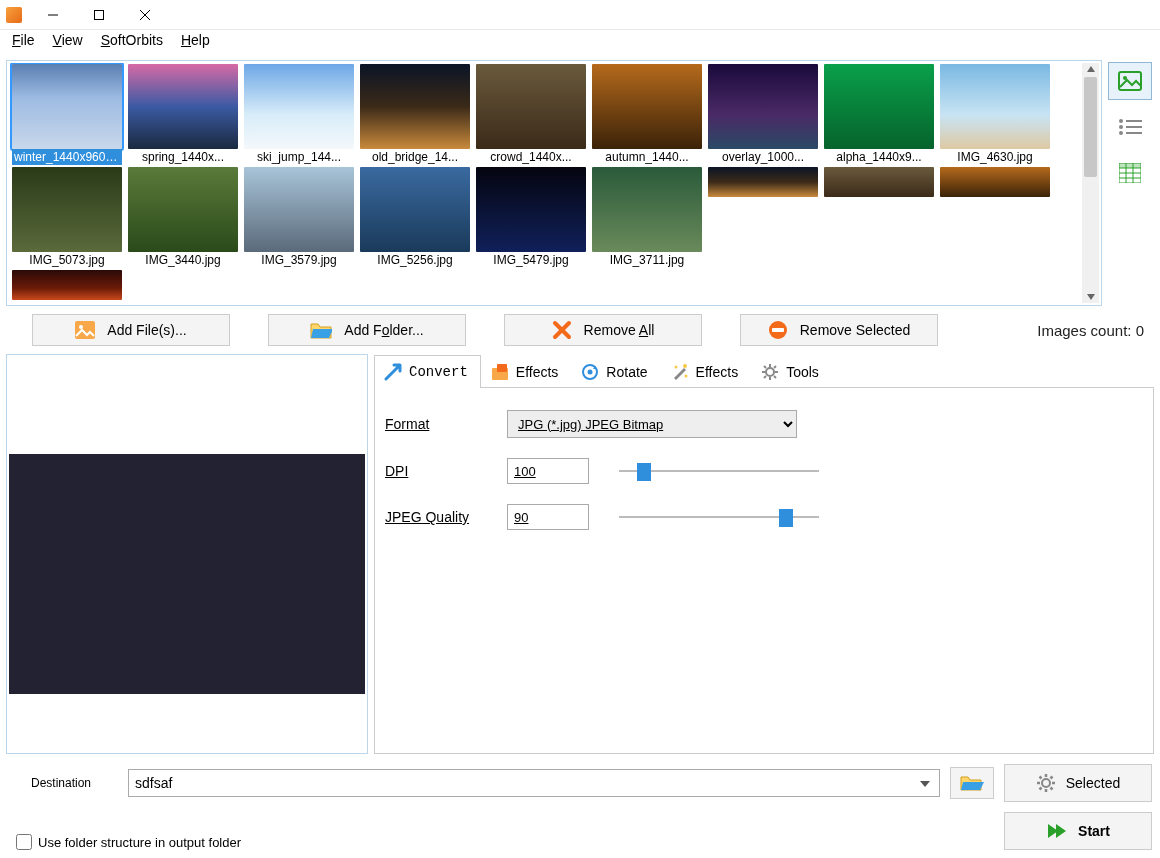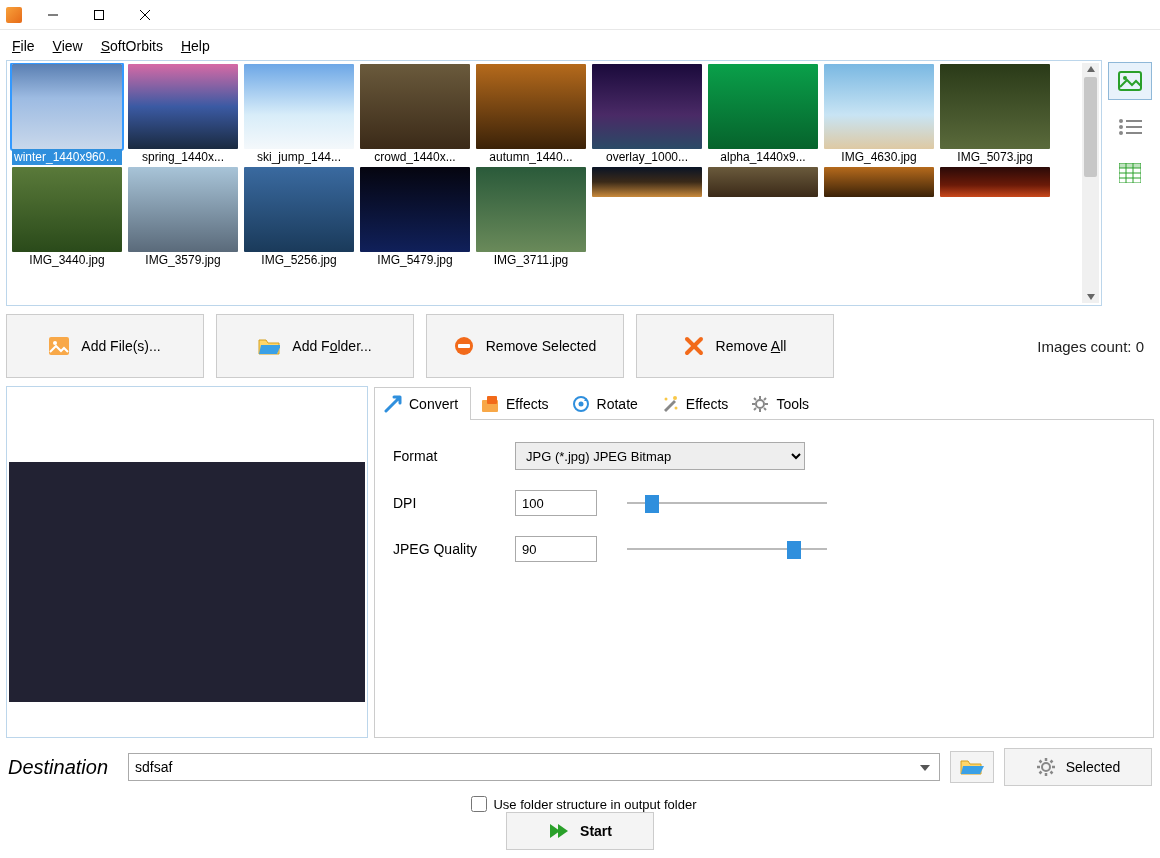--- a/index.html
+++ b/index.html
@@ -6,21 +6,21 @@
 body { font-family: "Segoe UI", Arial, sans-serif; font-size: 13px; background: #fff; color: #000; width: 1160px; height: 858px; overflow: hidden; display: flex; flex-direction: column; }
 
 
 .title-bar { display: flex; align-items: center; height: 30px; padding: 0 0 0 6px; border-bottom: 1px solid #e8e8e8; }
 .title-bar .app-icon { width: 16px; height: 16px; background: linear-gradient(135deg,#f8a13b,#e66a18); margin-right: 8px; border-radius: 2px; }
 .title-bar .title { flex: 1; font-size: 12px; color: #333; }
 .window-controls { display: flex; }
 .window-controls .wc { width: 46px; height: 30px; display: flex; align-items: center; justify-content: center; color: #333; }
 
 
-.menu-bar { display: flex; height: 26px; align-items: flex-end; padding: 0 4px; gap: 2px; font-size: 14px; }
+.menu-bar { display: flex; height: 26px; align-items: flex-start; padding: 0 4px; gap: 2px; font-size: 14px; }
 .menu-bar .menu-item { padding: 2px 8px; }
 .menu-bar .mk { text-decoration: underline; }
 
 
 .content { flex: 1; display: flex; flex-direction: column; padding: 4px 6px 6px 6px; gap: 6px; }
 
 
 .gallery-row { display: flex; gap: 6px; height: 246px; }
 .gallery { flex: 1; border: 1px solid #bcd6eb; padding: 2px; background:#fff; display:flex;}
 .gallery-inner { flex:1; overflow: hidden; display: flex; flex-wrap: wrap; align-content: flex-start; }
@@ -32,47 +32,47 @@
 
 .gallery-scroll { width: 17px; background: #f0f0f0; display:flex; flex-direction:column; align-items:center; justify-content:space-between; padding:2px 0;}
 .gallery-scroll .thumb-v { width:13px; height:100px; background:#c7c7c7; border-radius:2px; margin-top:4px;}
 
 .side-views { width: 46px; display: flex; flex-direction: column; gap: 8px; padding-top:2px;}
 .side-views .vbtn { width: 44px; height: 38px; display:flex; align-items:center; justify-content:center; border:1px solid transparent;}
 .side-views .vbtn.active { border:1px solid #8fb8d8; background:#e8f2fb;}
 
 
 .toolbar-row { display:flex; align-items:center; gap:12px; padding:2px 0;}
-.toolbar-row .tbtn { display:flex; align-items:center; justify-content:center; gap:12px; height:64px; border:1px solid #ccc; background:#f4f4f4; padding:0 16px; min-width:198px; font-size:14px;}
+.toolbar-row .tbtn { display:flex; align-items:center; justify-content:center; gap:12px; height:32px; border:1px solid #ccc; background:#f4f4f4; padding:0 16px; min-width:198px; font-size:14px;margin-left:26px;}
 .toolbar-row .spacer{flex:1;}
 .toolbar-row .count { font-size:15px; color:#222; padding-right:10px;}
 
 
 .middle { flex:1; display:flex; gap:6px; }
 .preview { width:362px; border:1px solid #bcd6eb; background:#fff; display:flex; align-items:center; justify-content:center;}
 .preview .pimg { width:356px; height:240px; margin-top:40px; background:#223; background-size:cover; background-position:center;}
 
 .tabs-area { flex:1; display:flex; flex-direction:column;}
 .tabs { display:flex; height:34px; border-bottom:1px solid #ccc; gap:0; align-items:flex-end;}
 .tab { display:flex; align-items:center; gap:6px; padding:6px 12px 6px 8px; font-size:14px; border:1px solid transparent; border-bottom:none; position:relative; top:1px; cursor:default;}
-.tab.active { background:#fff; border-color:#ccc; }
+.tab.active { background:#fff; border-color:#ccc;font-family:Liberation Mono, monospace; }
 .tab .ticon { width:20px; height:20px; display:inline-flex; align-items:center; justify-content:center;}
-.tab-content { flex:1; border:1px solid #ccc; border-top:none; background:#fff; padding:22px 16px 10px 18px;}
+.tab-content { flex:1; border:1px solid #ccc; border-top:none; background:#fff; padding:22px 16px 10px 10px;text-decoration:underline;}
 .field-row { display:flex; align-items:center; margin-bottom:20px; gap:10px;}
 .field-row .lbl { width:112px; font-size:14px;}
 .field-row select { width:290px; height:28px; border:1px solid #aaa; background:#eee; font-size:13px; padding:2px 6px;}
 .field-row input[type=text]{ width:82px; height:26px; border:1px solid #aaa; padding:2px 6px; font-size:13px;}
 .slider-wrap { flex:1; max-width:200px; margin-left:20px; position:relative; height:20px;}
 .slider-track { position:absolute; top:9px; left:0; right:0; height:2px; background:#bbb;}
 .slider-thumb { position:absolute; top:2px; width:14px; height:18px; background:#2f8fdd;}
 
 
 .bottom { display:flex; flex-direction:column; gap:10px; padding:4px 2px 2px 2px;}
 .dest-row { display:flex; align-items:center; gap:10px;}
-.dest-row .lbl { width:110px; text-align:left; font-size:20px; padding-right:4px;font-style:italic;}
+.dest-row .lbl { width:110px; text-align:center; font-size:12px; padding-right:4px;}
 .dest-row .combo { flex:1; height:28px; border:1px solid #aaa; display:flex; align-items:center; padding:0 6px; font-size:14px; position:relative;}
 .dest-row .combo .arrow { position:absolute; right:4px; top:4px; width:20px; height:20px; display:flex; align-items:center; justify-content:center;}
 .dest-row .browse { width:44px; height:32px; border:1px solid #ccc; background:#f4f4f4; display:flex; align-items:center; justify-content:center;}
 .dest-row .options-btn,.start-btn { width:148px; height:38px; border:1px solid #ccc; background:#f4f4f4; display:flex; align-items:center; justify-content:center; gap:10px; font-size:14px; font-weight:500;}
 .check-row { display:flex; align-items:center; gap:6px; padding-left:8px;}
 .check-row input[type=checkbox]{ width:16px; height:16px;}
 
 
 [data-interactable="true"] { cursor: default; }
 
@@ -143,20 +143,24 @@
           </div>
           <div class="thumb" data-interactable="true">
             <div class="img th2" data-interactable="false"></div>
             <div class="cap" data-interactable="false">spring_1440x...</div>
           </div>
           <div class="thumb" data-interactable="true">
             <div class="img th3" data-interactable="false"></div>
             <div class="cap" data-interactable="false">ski_jump_144...</div>
           </div>
           <div class="thumb" data-interactable="true">
+            <div class="img th4" data-interactable="false"></div>
+            <div class="cap" data-interactable="false">old_bridge_14...</div>
+          </div>
+          <div class="thumb" data-interactable="true">
             <div class="img th5" data-interactable="false"></div>
             <div class="cap" data-interactable="false">crowd_1440x...</div>
           </div>
           <div class="thumb" data-interactable="true">
             <div class="img th6" data-interactable="false"></div>
             <div class="cap" data-interactable="false">autumn_1440...</div>
           </div>
           <div class="thumb" data-interactable="true">
             <div class="img th8" data-interactable="false"></div>
             <div class="cap" data-interactable="false">overlay_1000...</div>
@@ -260,31 +264,31 @@
     </div>
     <div class="tbtn" data-interactable="true">
       <svg width="22" height="18" data-interactable="false">
           <path d="M1 3 L8 3 L10 6 L21 6 L21 17 L1 17 Z" fill="#ffd66a" stroke="#d4a020"></path>
           <path d="M3 8 L23 8 L19 17 L1 17 Z" fill="#3aa0e6"></path>
         </svg>
       <span data-interactable="false">Add F<u>o</u>lder...</span>
     </div>
     <div class="tbtn" data-interactable="true">
       <svg width="20" height="20" data-interactable="false">
+          <line x1="3" y1="3" x2="17" y2="17" stroke="#f26a1a" stroke-width="4" stroke-linecap="round"></line>
+          <line x1="17" y1="3" x2="3" y2="17" stroke="#f26a1a" stroke-width="4" stroke-linecap="round"></line>
+        </svg>
+      <span data-interactable="false">Remove <u>A</u>ll</span>
+    </div>
+    <div class="tbtn" data-interactable="true">
+      <svg width="20" height="20" data-interactable="false">
           <circle cx="10" cy="10" r="9" fill="#f26a1a"></circle>
           <rect x="4" y="8" width="12" height="4" fill="#fff" rx="1"></rect>
         </svg>
       <span data-interactable="false">Remove Selected</span>
-    </div>
-    <div class="tbtn" data-interactable="true">
-      <svg width="20" height="20" data-interactable="false">
-          <line x1="3" y1="3" x2="17" y2="17" stroke="#f26a1a" stroke-width="4" stroke-linecap="round"></line>
-          <line x1="17" y1="3" x2="3" y2="17" stroke="#f26a1a" stroke-width="4" stroke-linecap="round"></line>
-        </svg>
-      <span data-interactable="false">Remove <u>A</u>ll</span>
     </div>
     <div class="spacer"></div>
     <div class="count" data-interactable="false">Images count: 0</div>
   </div>
 
   <div class="middle" data-interactable="false">
     <div class="preview" data-interactable="false">
       <div class="pimg preview-img-bg" data-interactable="false"></div>
     </div>
     <div class="tabs-area" data-interactable="false">
@@ -400,21 +404,21 @@
               <line x1="16" y1="10" x2="19" y2="10"></line>
               <line x1="3.5" y1="3.5" x2="5.5" y2="5.5"></line>
               <line x1="14.5" y1="14.5" x2="16.5" y2="16.5"></line>
               <line x1="16.5" y1="3.5" x2="14.5" y2="5.5"></line>
               <line x1="3.5" y1="16.5" x2="5.5" y2="14.5"></line>
             </g>
           </svg>
         <span data-interactable="false">Selected</span>
       </div>
     </div>
-    <div style="display:flex; align-items:center;flex-direction:column;">
+    <div style="display:flex; align-items:flex-end;">
       <div class="check-row" data-interactable="false">
         <input type="checkbox" data-interactable="true" style="">
         <span data-interactable="false">Use folder structure in output folder</span>
       </div>
       <div style="flex:1"></div>
       <div class="start-btn" data-interactable="true" style="font-weight:bold;">
         <svg width="22" height="18" data-interactable="false">
             <polygon points="2,2 12,9 2,16" fill="#2aa02a"></polygon>
             <polygon points="10,2 20,9 10,16" fill="#2aa02a"></polygon>
           </svg>

